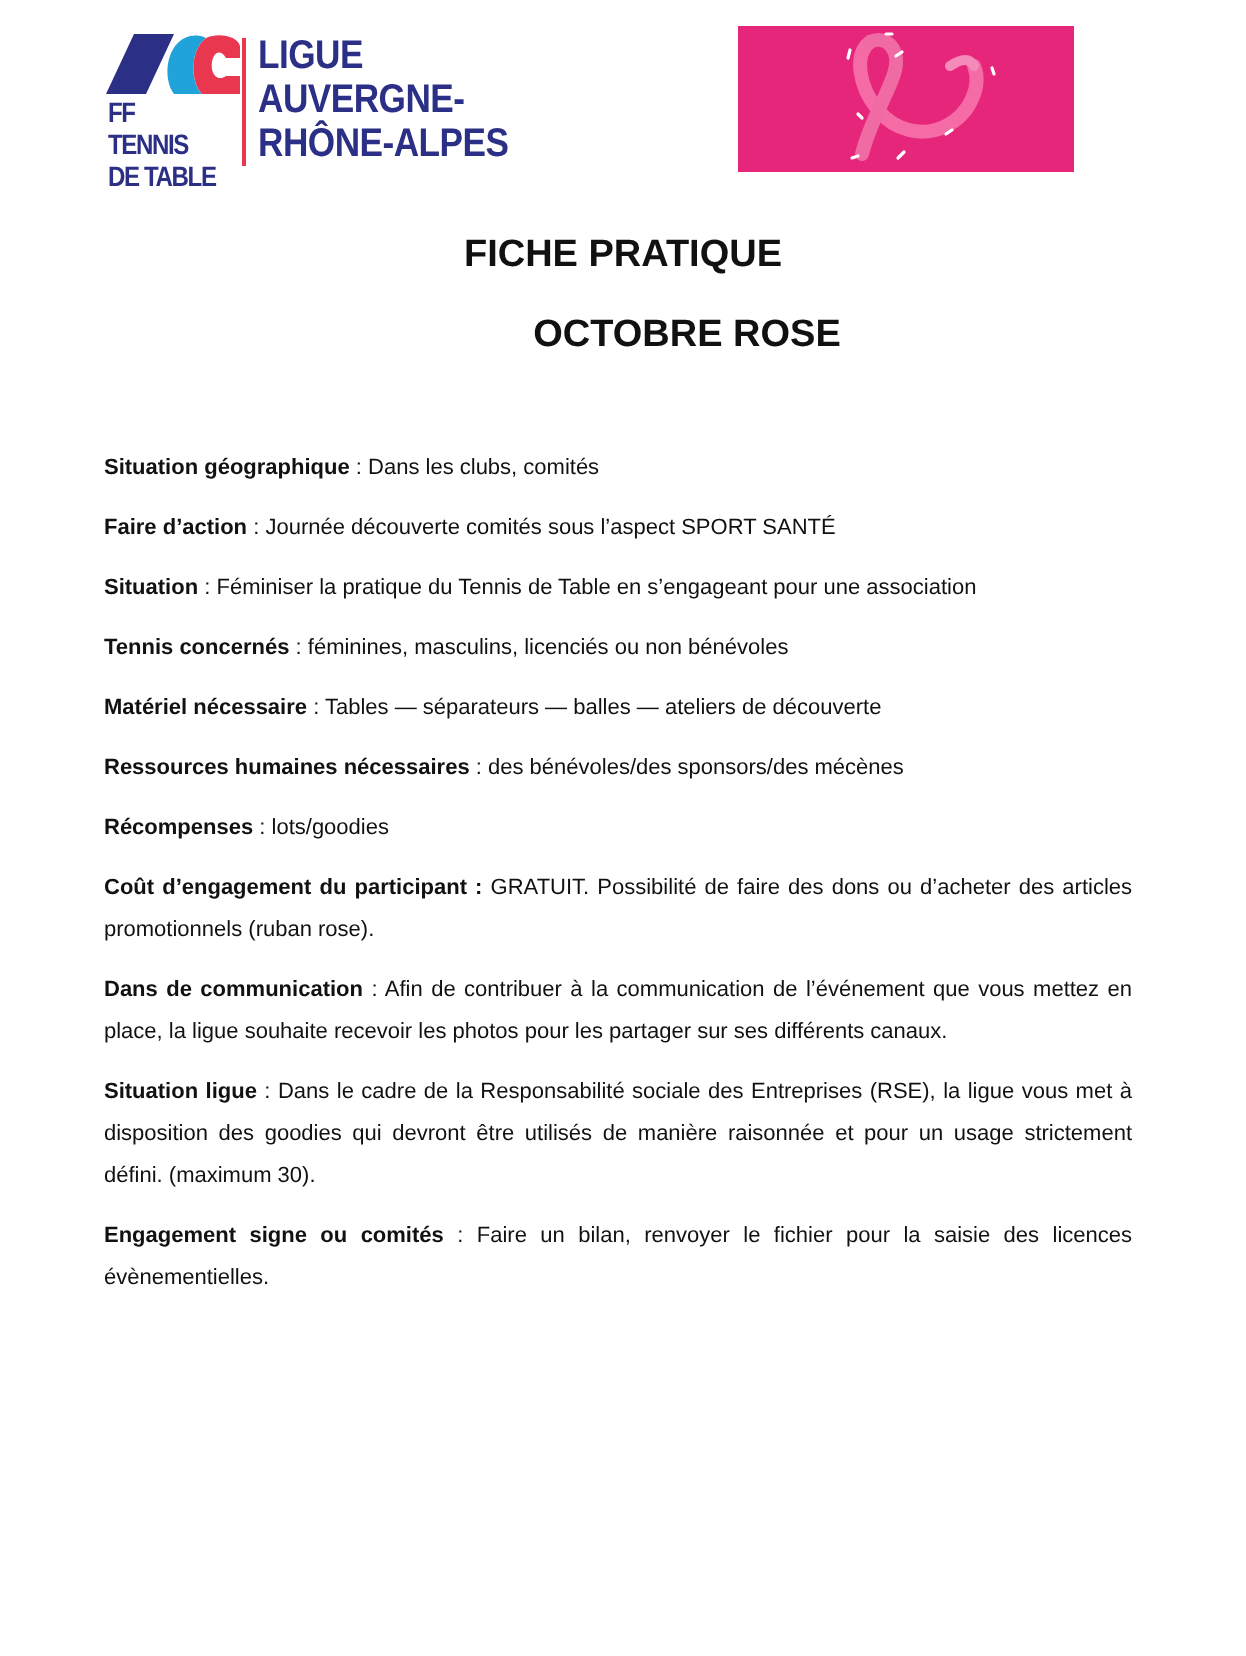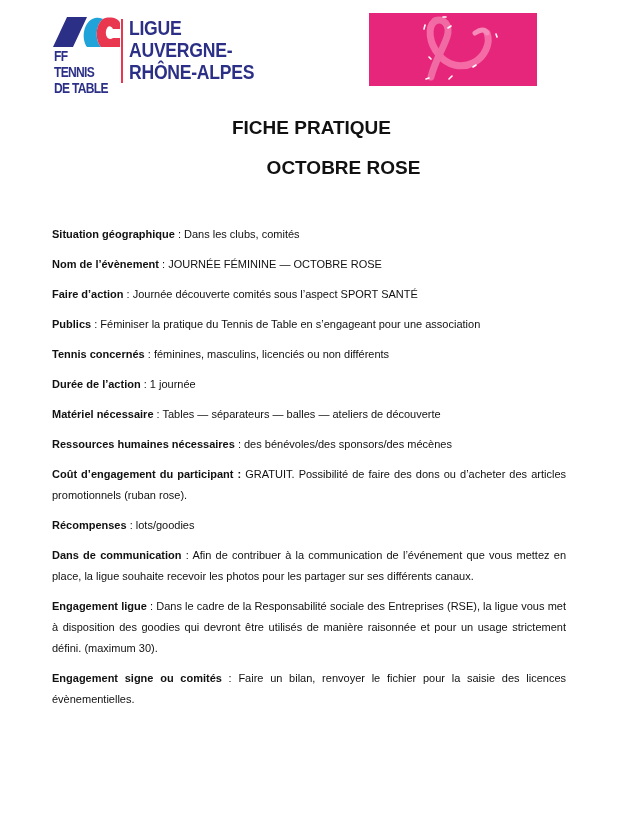--- a/index.html
+++ b/index.html
@@ -88,25 +88,23 @@
       <line x1="60" y1="44" x2="62" y2="46"></line>
     </g>
   </svg>
 </div>
 
 <div class="title title-1">FICHE PRATIQUE</div>
 <div class="title title-2">OCTOBRE ROSE</div>
 
 <div class="content">
   <p class="item"><span class="label">Situation géographique</span><span> : </span><span>Dans les clubs, comités</span></p>
-  <p class="item"><span class="label">Nom de l’évènement</span><span> : </span><span>JOURNÉE FÉMININE — OCTOBRE ROSE</span></p>
   <p class="item"><span class="label">Faire d’action</span><span> : </span><span>Journée découverte comités sous l’aspect SPORT SANTÉ</span></p>
-  <p class="item"><span class="label">Publics</span><span> : </span><span>Féminiser la pratique du Tennis de Table  en s’engageant pour une association</span></p>
-  <p class="item"><span class="label">Tennis concernés</span><span> : </span><span>féminines, masculins, licenciés ou non différents</span></p>
-  <p class="item"><span class="label">Durée de l’action</span><span> : </span><span>1 journée</span></p>
+  <p class="item"><span class="label">Situation</span><span> : </span><span>Féminiser la pratique du Tennis de Table  en s’engageant pour une association</span></p>
+  <p class="item"><span class="label">Tennis concernés</span><span> : </span><span>féminines, masculins, licenciés ou non bénévoles</span></p>
   <p class="item"><span class="label">Matériel nécessaire</span><span> : </span><span>Tables — séparateurs — balles — ateliers de découverte</span></p>
   <p class="item"><span class="label">Ressources humaines nécessaires</span><span> : </span><span>des bénévoles/des sponsors/des mécènes</span></p>
+  <p class="item"><span class="label">Récompenses</span><span> : </span><span>lots/goodies</span></p>
   <p class="item"><span class="label">Coût d’engagement du participant :</span><span> </span><span>GRATUIT. Possibilité de faire des dons ou d’acheter des articles promotionnels (ruban rose).</span></p>
-  <p class="item"><span class="label">Récompenses</span><span> : </span><span>lots/goodies</span></p>
   <p class="item"><span class="label">Dans de communication</span><span> : </span><span>Afin de contribuer à la communication de l’événement que vous mettez en place, la ligue souhaite recevoir les photos pour les partager sur ses différents canaux.</span></p>
-  <p class="item"><span class="label">Engagement ligue</span><span> : </span><span>Dans le cadre de la Responsabilité sociale des Entreprises (RSE), la ligue vous met à disposition des goodies qui devront être utilisés de manière raisonnée et pour un usage strictement défini. (maximum 30).</span></p>
+  <p class="item"><span class="label">Situation ligue</span><span> : </span><span>Dans le cadre de la Responsabilité sociale des Entreprises (RSE), la ligue vous met à disposition des goodies qui devront être utilisés de manière raisonnée et pour un usage strictement défini. (maximum 30).</span></p>
   <p class="item"><span class="label">Engagement signe ou comités</span><span> : </span><span>Faire un bilan, renvoyer le fichier pour la saisie des licences évènementielles.</span></p>
 </div>
 
 </body></html>

